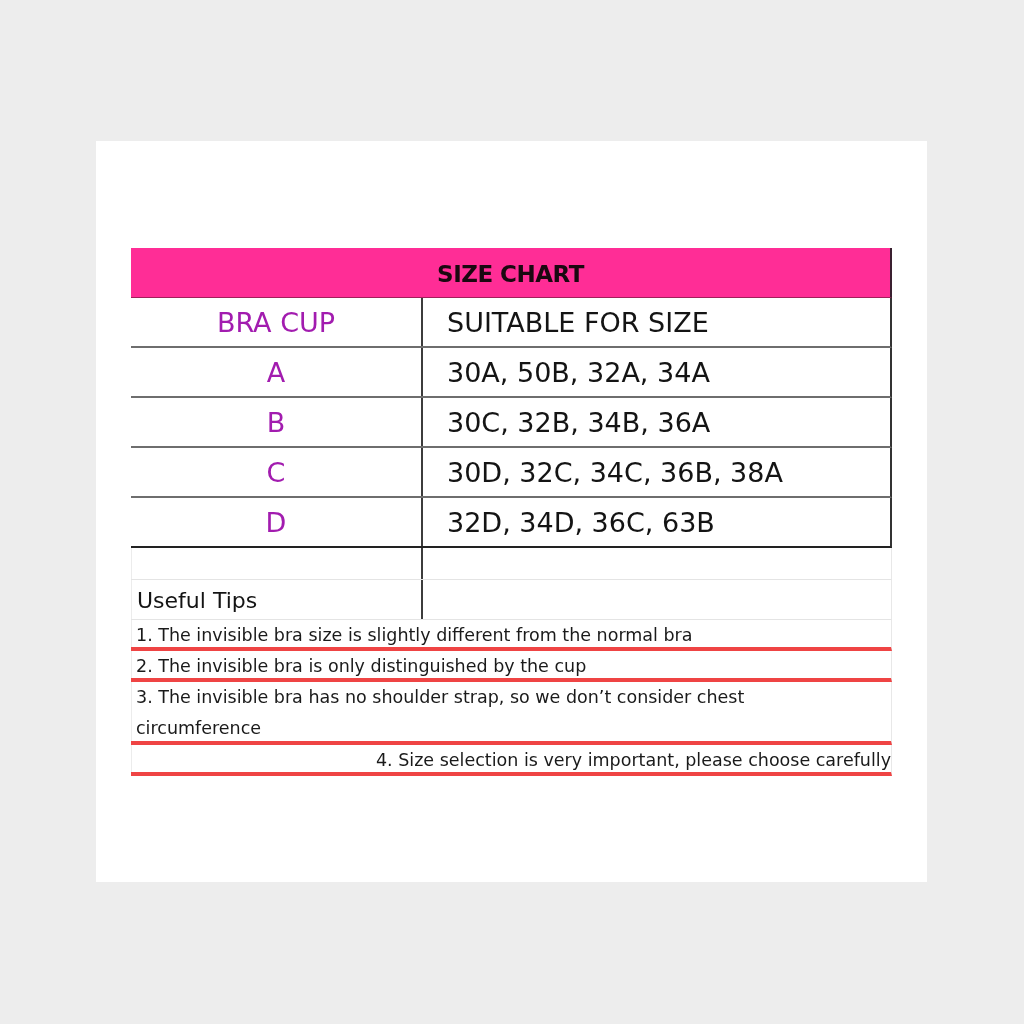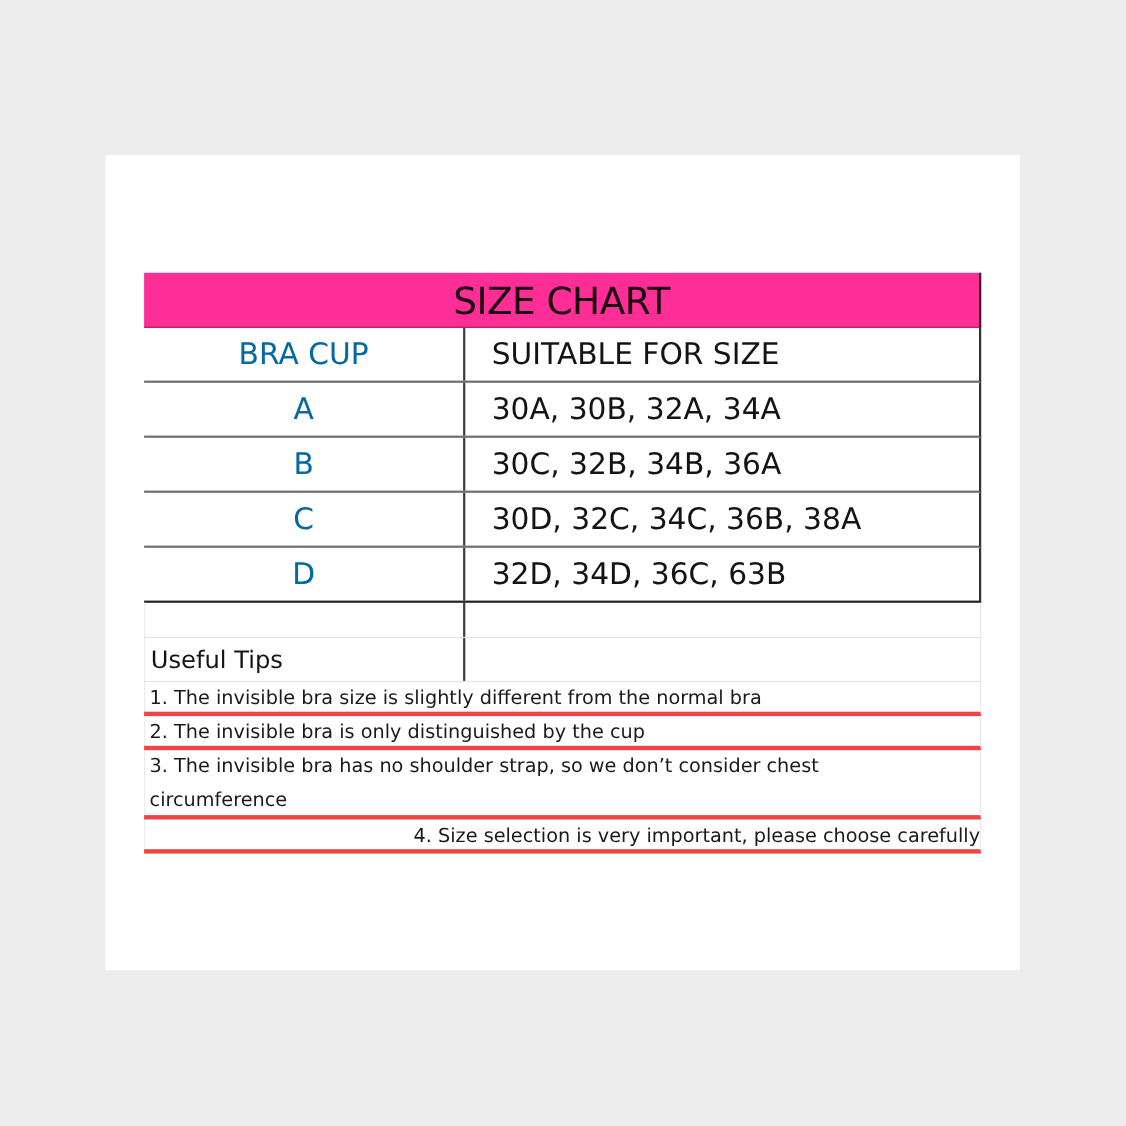--- a/index.html
+++ b/index.html
@@ -12,31 +12,31 @@
   }
   .tbl {
     position:absolute; left:131px; top:248px; width:761px;
   }
   .title-row {
     position:absolute; left:0; top:0; width:761px; height:50px;
     background:#ff2d96; border-right:2px solid #3a2030; border-bottom:1px solid #a0205a;
     box-sizing:border-box; text-align:center;
   }
   .title-row span {
-    display:inline-block; line-height:52px; font-size:34px; font-weight:normal; letter-spacing:-0.5px;
+    display:inline-block; line-height:52px; font-size:23px; font-weight:bold; letter-spacing:-0.5px;
     color:#1a0810;
   }
   .row {
     position:absolute; left:0; width:761px; height:50px; box-sizing:border-box;
     border-bottom:2px solid #6e6e6e; border-right:2px solid #333;
   }
   .row.last { border-bottom:2px solid #222; }
   .cell-cup {
     position:absolute; left:0; top:0; width:290px; height:100%;
-    text-align:center; font-size:27px; line-height:50px; color:#0369a1;
+    text-align:center; font-size:27px; line-height:50px; color:#a21caf;
   }
   .cell-size {
     position:absolute; left:290px; top:0; right:0; height:100%;
     border-left:2px solid #3c3c3c; padding-left:24px; box-sizing:border-box;
     font-size:27px; line-height:50px; color:#141414; white-space:nowrap;
   }
   .blank-row {
     position:absolute; left:0; top:300px; width:761px; height:32px; box-sizing:border-box;
     border-bottom:1px solid #e4e4e4; border-right:1px solid #e8e8e8;
   }
@@ -69,21 +69,21 @@
     <span>SIZE CHART</span>
   </div>
 
   <div class="row" style="top:50px;">
     <div class="cell-cup">BRA CUP</div>
     <div class="cell-size">SUITABLE FOR SIZE</div>
   </div>
 
   <div class="row" style="top:100px;">
     <div class="cell-cup">A</div>
-    <div class="cell-size">30A, 30B, 32A, 34A</div>
+    <div class="cell-size">30A, 50B, 32A, 34A</div>
   </div>
   <div class="row" style="top:150px;">
     <div class="cell-cup">B</div>
     <div class="cell-size">30C, 32B, 34B, 36A</div>
   </div>
   <div class="row" style="top:200px;">
     <div class="cell-cup">C</div>
     <div class="cell-size">30D, 32C, 34C, 36B, 38A</div>
   </div>
   <div class="row last" style="top:250px;">

